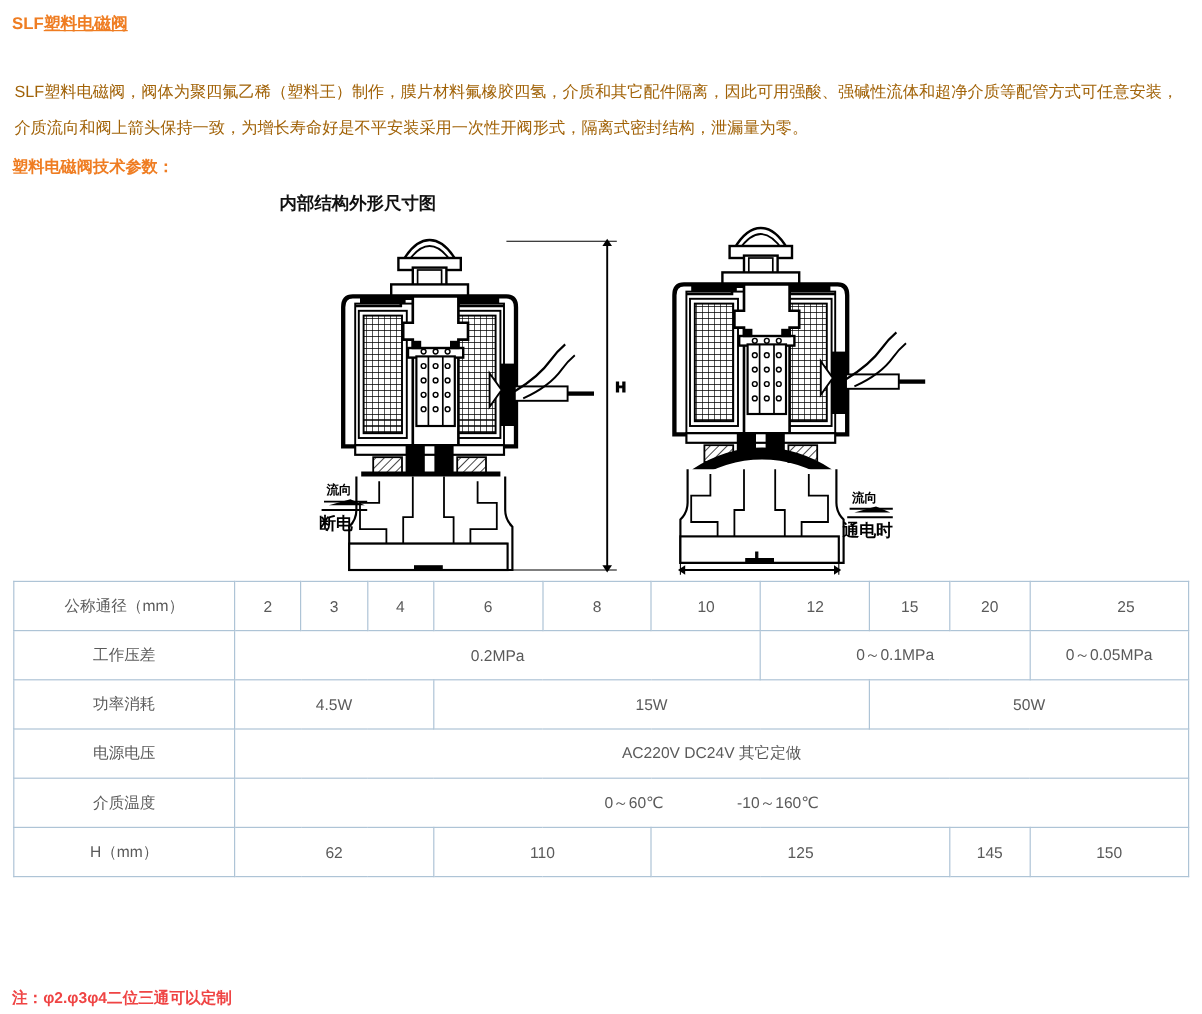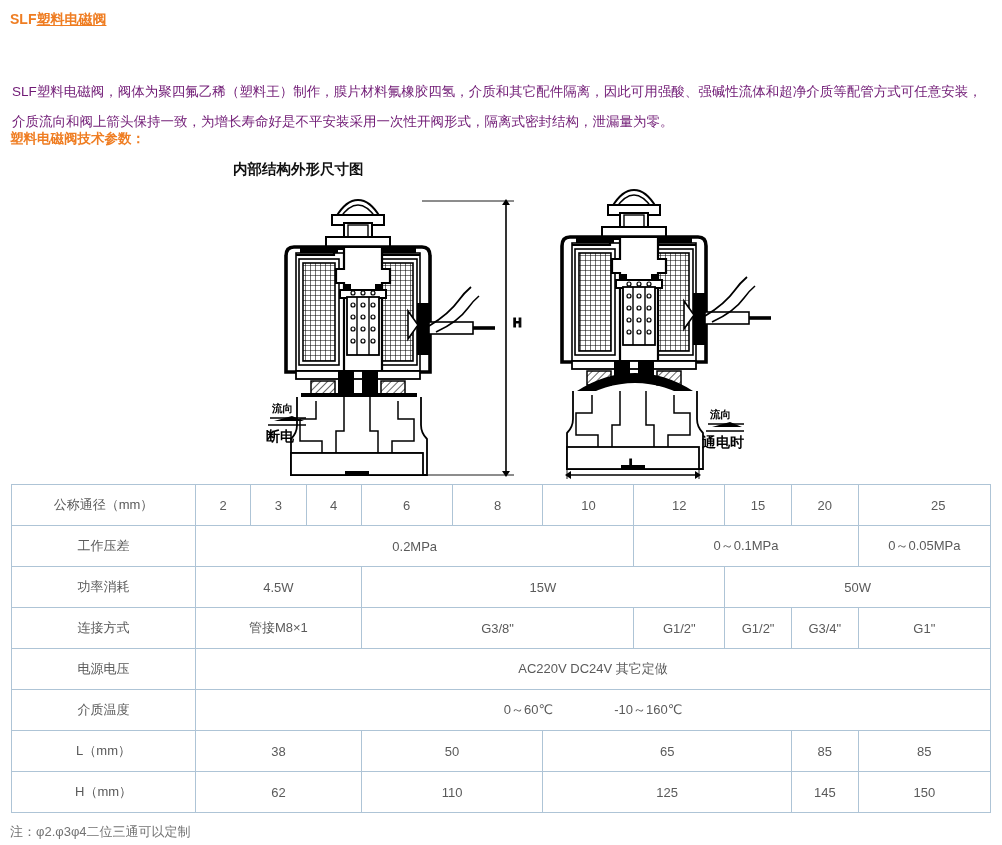--- a/index.html
+++ b/index.html
@@ -16,21 +16,21 @@
   .title {
     position: absolute; left: 10px; top: 11px;
     font-size: 14px; font-weight: bold; color: #ef7d22;
     letter-spacing: 0px; white-space: nowrap;
   }
   .title .u { text-decoration: underline; }
 
   .para {
     position: absolute; left: 12px; top: 62px;
     width: 980px;
-    font-size: 13.5px; line-height: 30px; color: #701a75; margin-top: 15px;
+    font-size: 13.5px; line-height: 30px; color: #a16207;
   }
 
   .subtitle {
     position: absolute; left: 10px; top: 130px;
     font-size: 13.5px; font-weight: bold; color: #ef7d22; font-family: Liberation Mono, monospace;
   }
 
   .diagram-title {
     position: absolute; left: 233px; top: 160px;
     font-size: 14.5px; font-weight: bold; color: #111;
@@ -57,21 +57,21 @@
   .spec-table td.rowlabel { width: 160px; margin-top: 12px; }
   .spec-table td.c-narrow { width: 48px; }
   .spec-table td.c-med   { width: 79px; }
   .spec-table td.c-12    { width: 79px; text-align: center; }
   .spec-table td.c-15    { width: 58px; }
   .spec-table td.c-20    { width: 58px; }
   .spec-table td.c-25    { width: 115px; padding-left: 31px; }
 
   .note {
     position: absolute; left: 10px; top: 823px;
-    font-size: 13px; font-weight: normal; color: #737373;
+    font-size: 13px; font-weight: bold; color: #ef4444;
   }
 
   .dim-label { font-family: "Liberation Sans", sans-serif; font-weight: bold; font-size: 12px; fill: #000; }
   .flow-small { font-family: "Liberation Sans", sans-serif; font-weight: bold; font-size: 10.5px; fill: #000; }
   .flow-big { font-family: "Liberation Sans", sans-serif; font-weight: bold; font-size: 14px; fill: #000; }
 </style>
 </head>
 <body>
 
 <div class="page">
@@ -303,52 +303,35 @@
         <td>0～0.05MPa</td>
       </tr>
 
       <tr>
         <td class="rowlabel">功率消耗</td>
         <td colspan="3">4.5W</td>
         <td colspan="4">15W</td>
         <td colspan="3">50W</td>
       </tr>
 
-      <tr>
-        <td class="rowlabel">连接方式</td>
-        <td colspan="3">管接M8×1</td>
-        <td colspan="3">G3/8"</td>
-        <td>G1/2"</td>
-        <td>G1/2"</td>
-        <td>G3/4"</td>
-        <td>G1"</td>
-      </tr>
 
       <tr>
         <td class="rowlabel">电源电压</td>
         <td colspan="10">AC220V DC24V 其它定做</td>
       </tr>
 
       <tr>
         <td class="rowlabel">介质温度</td>
         <td colspan="10">
           <span>0～60℃</span>
           <span style="display:inline-block;width:54px"></span>
           <span>-10～160℃</span>
         </td>
       </tr>
 
-      <tr>
-        <td class="rowlabel">L（mm）</td>
-        <td colspan="3">38</td>
-        <td colspan="2">50</td>
-        <td colspan="3">65</td>
-        <td>85</td>
-        <td>85</td>
-      </tr>
 
       <tr>
         <td class="rowlabel">H（mm）</td>
         <td colspan="3">62</td>
         <td colspan="2">110</td>
         <td colspan="3">125</td>
         <td>145</td>
         <td>150</td>
       </tr>
     </tbody>

